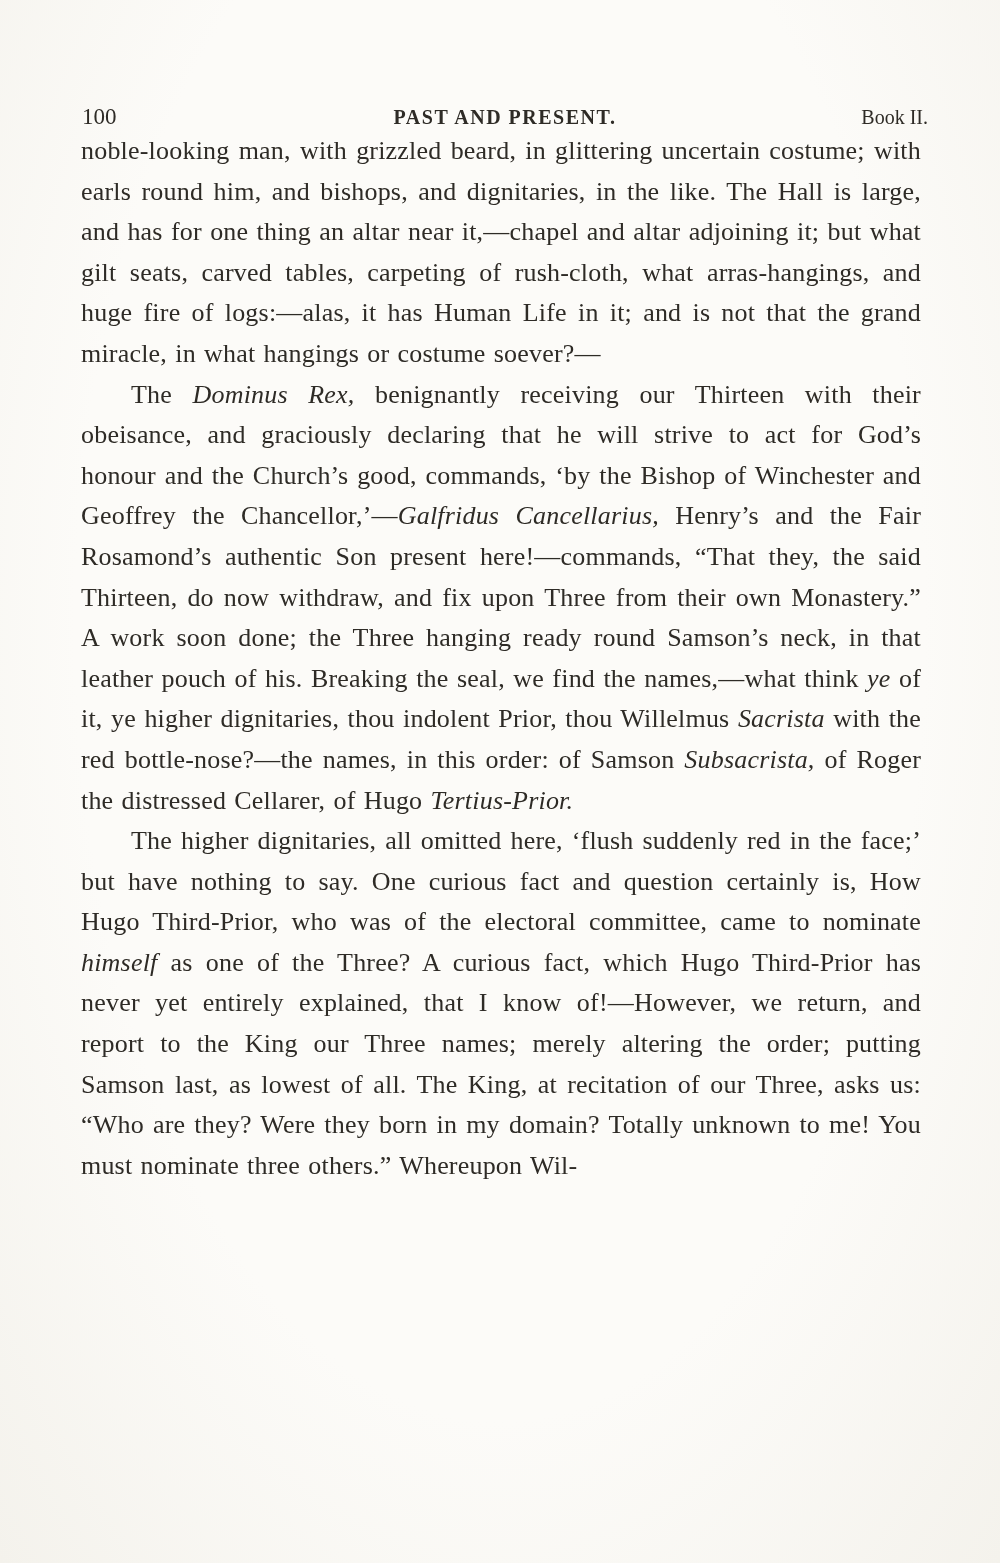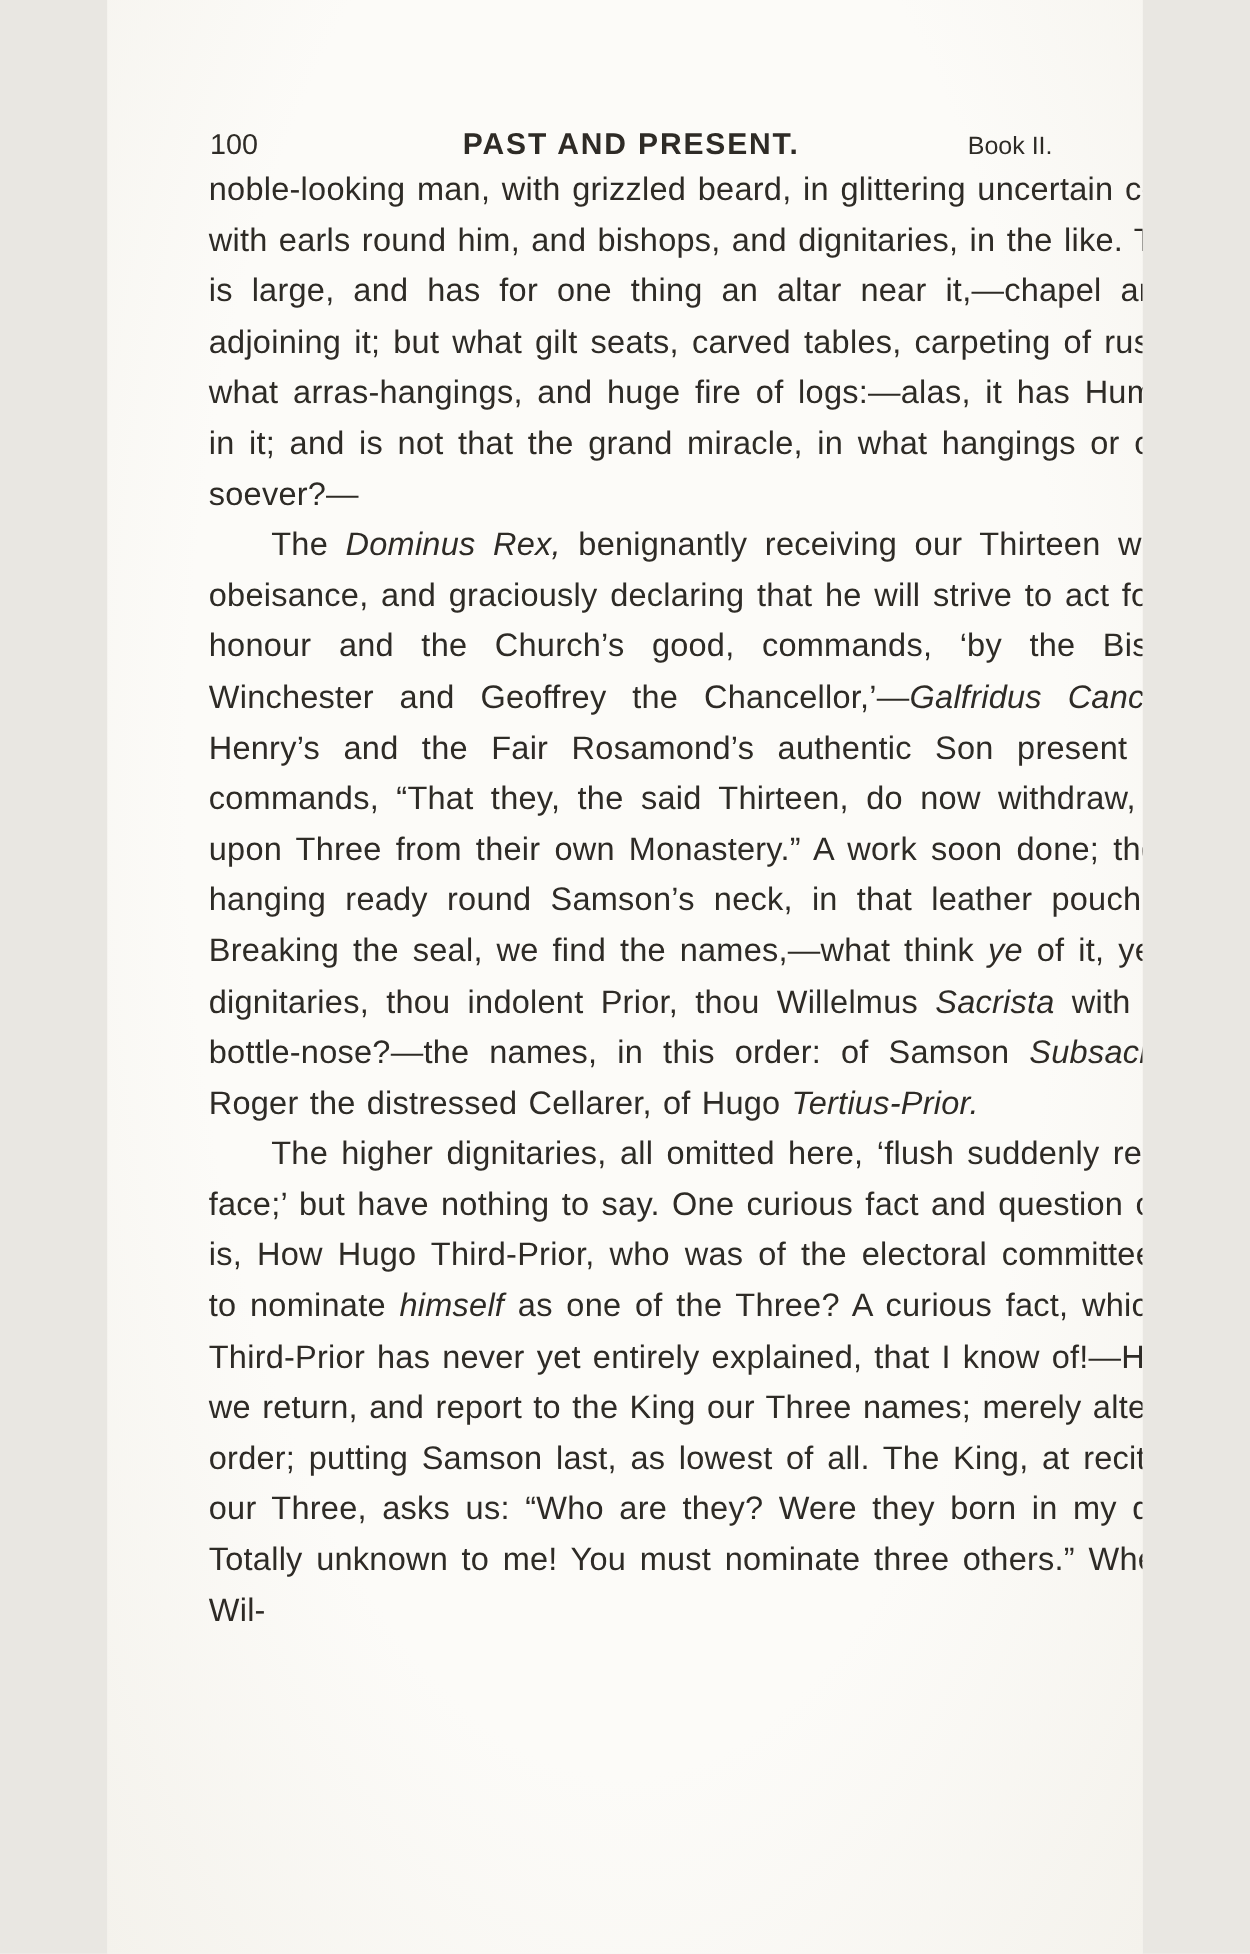--- a/index.html
+++ b/index.html
@@ -1,46 +1,46 @@
 <!DOCTYPE html>
 <html><head>
 <meta charset="utf-8">
 <style>
   html, body { margin: 0; padding: 0; }
   body { background: #e9e7e2; }
   .page {
     position: relative;
-    width: 828px;
+    width: 1000px;
     height: 1563px;
     margin: 0 auto;
     background: #fbfaf6;
     background-image: radial-gradient(ellipse at 50% 40%, #fcfbf8 60%, #f4f2ec 100%);
     color: #2e2b26;
-    font-family: Liberation Sans, sans-serif;
+    font-family: Liberation Serif, serif;
     overflow: hidden;
     box-sizing: border-box;
   }
   .header {
     position: absolute;
     top: 70px;
     left: 82px;
     right: 72px;
     display: flex;
     align-items: baseline;
   }
   .pagenum {
     flex: 0 0 90px;
     font-size: 23px;
     text-align: left;
   }
   .running-title {
     flex: 1 1 auto;
     text-align: center;
     font-weight: 700;
-    font-size: 24px;
+    font-size: 20px;
     letter-spacing: 1.5px;
   }
   .book-label {
     flex: 0 0 90px;
     font-size: 20px;
     text-align: right;
     margin-top: 36px;
   }
   .text-block {
     position: absolute;

